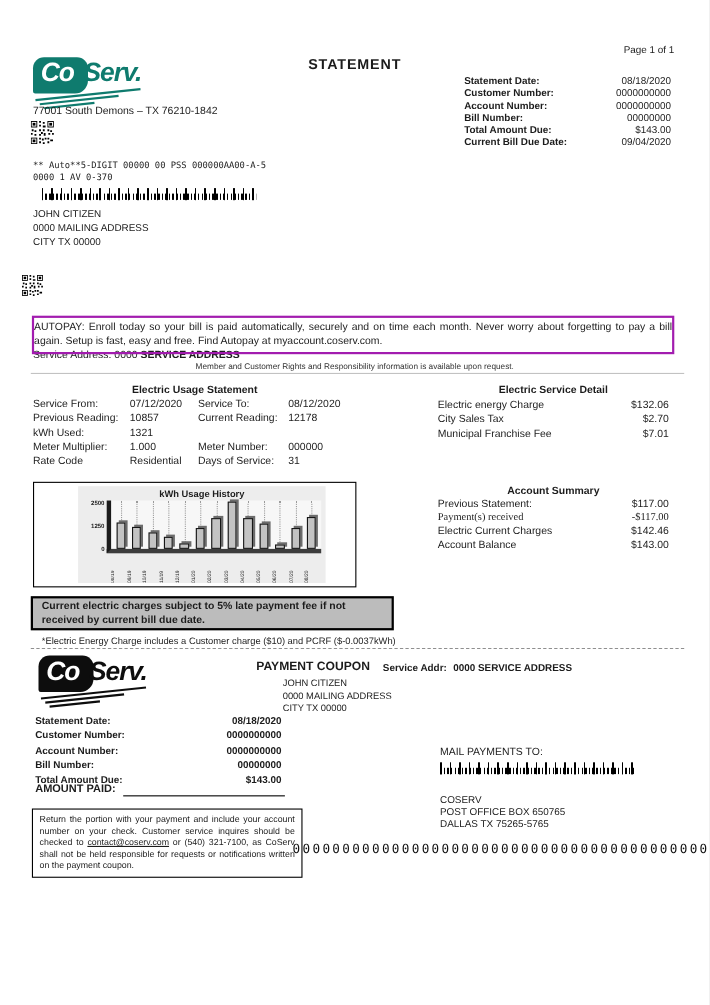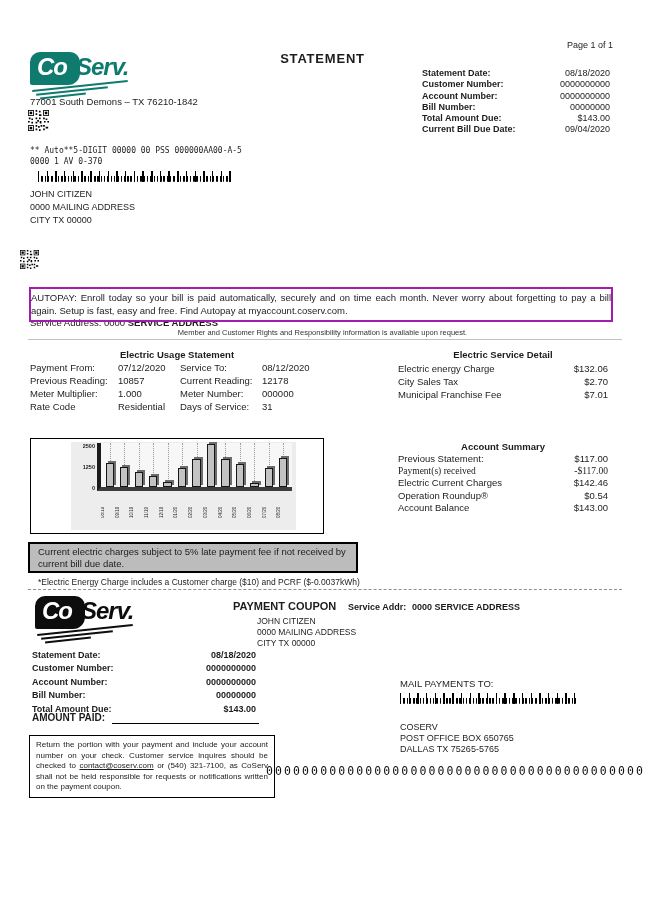--- a/index.html
+++ b/index.html
@@ -60,21 +60,21 @@
   .plot{flex:1;position:relative;border-left:4px solid #1b1b1b;border-bottom:4px solid #3d3d3d;
       background:#f7f7f7;display:flex;align-items:flex-end;gap:3px;padding:0 3px;margin-right:4px;}
   .bar-slot{flex:1;height:100%;position:relative;display:flex;align-items:flex-end;justify-content:center;}
   .bar-slot::before{content:'';position:absolute;left:50%;top:0;bottom:0;border-left:1px dotted #9b9b9b;}
   .bar{width:72%;background:#c3c3c3;border:1px solid #161616;box-shadow:2px -2px 0 #6c6c6c;
       position:relative;z-index:1;box-sizing:border-box;}
   .xlabels{display:flex;margin-left:30px;margin-right:7px;gap:3px;height:26px;overflow:hidden;padding-top:1px;}
   .xlabel{flex:1;font-size:4.5px;color:#222;writing-mode:vertical-rl;transform:rotate(180deg);line-height:1;text-align:left;}
 
   .latefee-box{position:absolute;left:28px;top:542px;width:310px;padding:2px 8px;border:2px solid #000;
-      background:#bcbcbc;font-size:9.5px;font-weight:normal;line-height:11.5px;}
+      background:#bcbcbc;font-size:9.5px;font-weight:bold;line-height:11.5px;}
   .footnote{position:absolute;left:38px;top:577px;font-size:8.5px;}
   .perforation{position:absolute;left:28px;top:589px;width:594px;border-top:1px dashed #8f8f8f;}
 
   
   .coupon-info{position:absolute;left:32px;top:649px;width:224px;font-size:9px;font-weight:bold;}
   .coupon-info .info-row{line-height:13.4px;}
   .amt-line{position:absolute;left:112px;top:723px;width:147px;border-bottom:1.2px solid #000;}
   .return-box{position:absolute;left:29px;top:735px;width:232px;padding:4px 6px;border:1.5px solid #000;
       font-size:8px;line-height:10.6px;text-align:justify;}
   .link{text-decoration:underline;}
@@ -177,30 +177,36 @@
     <span>AUTOPAY: Enroll today so your bill is paid automatically, securely and on time each month. Never worry about forgetting to pay a bill again. Setup is fast, easy and free. Find Autopay at myaccount.coserv.com.</span>
   </div>
 
   <div class="member-note">Member and Customer Rights and Responsibility information is available upon request.</div>
   <div class="member-rule"></div>
 
   <div class="abs b" style="left:120px;top:349px;font-size:9.5px;">Electric Usage Statement</div>
 
   <div class="abs" style="left:30px;top:362px;width:300px;">
     <div class="usage-row">
-      <span class="u-l1">Payment From:</span>
+      <span class="u-l1">Service From:</span>
       <span class="u-v1">07/12/2020</span>
       <span class="u-l2">Service To:</span>
       <span class="u-v2">08/12/2020</span>
       </div>
     <div class="usage-row">
       <span class="u-l1">Previous Reading:</span>
       <span class="u-v1">10857</span>
       <span class="u-l2">Current Reading:</span>
       <span class="u-v2">12178</span>
+      </div>
+    <div class="usage-row">
+      <span class="u-l1">kWh Used:</span>
+      <span class="u-v1">1321</span>
+      <span class="u-l2"></span>
+      <span class="u-v2"></span>
       </div>
     <div class="usage-row">
       <span class="u-l1">Meter Multiplier:</span>
       <span class="u-v1">1.000</span>
       <span class="u-l2">Meter Number:</span>
       <span class="u-v2">000000</span>
       </div>
     <div class="usage-row">
       <span class="u-l1">Rate Code</span>
       <span class="u-v1">Residential</span>
@@ -220,20 +226,21 @@
       <span>$2.70</span>
       </div>
     <div class="kv-row" style="line-height:13px;">
       <span>Municipal Franchise Fee</span>
       <span>$7.01</span>
       </div>
   </div>
 
   <div class="chart-box">
     <div class="chart-img">
+      <div class="chart-title">kWh Usage History</div>
       <div class="chart-mid">
         <div class="yticks">
             <div>2500</div>
             <div>1250</div>
             <div>0</div>
           </div>
         <div class="plot">
             <div class="bar-slot">
               <div class="bar" style="height: 54%;"></div>
             </div>
@@ -301,24 +308,20 @@
       </div>
     <div class="kv-row" style="line-height:12.2px;font-family:Liberation Serif, serif;">
       <span>Payment(s) received</span>
       <span>-$117.00</span>
       </div>
     <div class="kv-row" style="line-height:12.2px;">
       <span>Electric Current Charges</span>
       <span>$142.46</span>
       </div>
     <div class="kv-row" style="line-height:12.2px;">
-      <span>Operation Roundup®</span>
-      <span>$0.54</span>
-      </div>
-    <div class="kv-row" style="line-height:12.2px;">
       <span>Account Balance</span>
       <span>$143.00</span>
       </div>
   </div>
 
   <div class="latefee-box">
     <span>Current electric charges subject to 5% late payment fee if not received by current bill due date.</span>
   </div>
   <div class="footnote">*Electric Energy Charge includes a Customer charge ($10) and PCRF ($-0.0037kWh)</div>
   <div class="perforation"></div>

